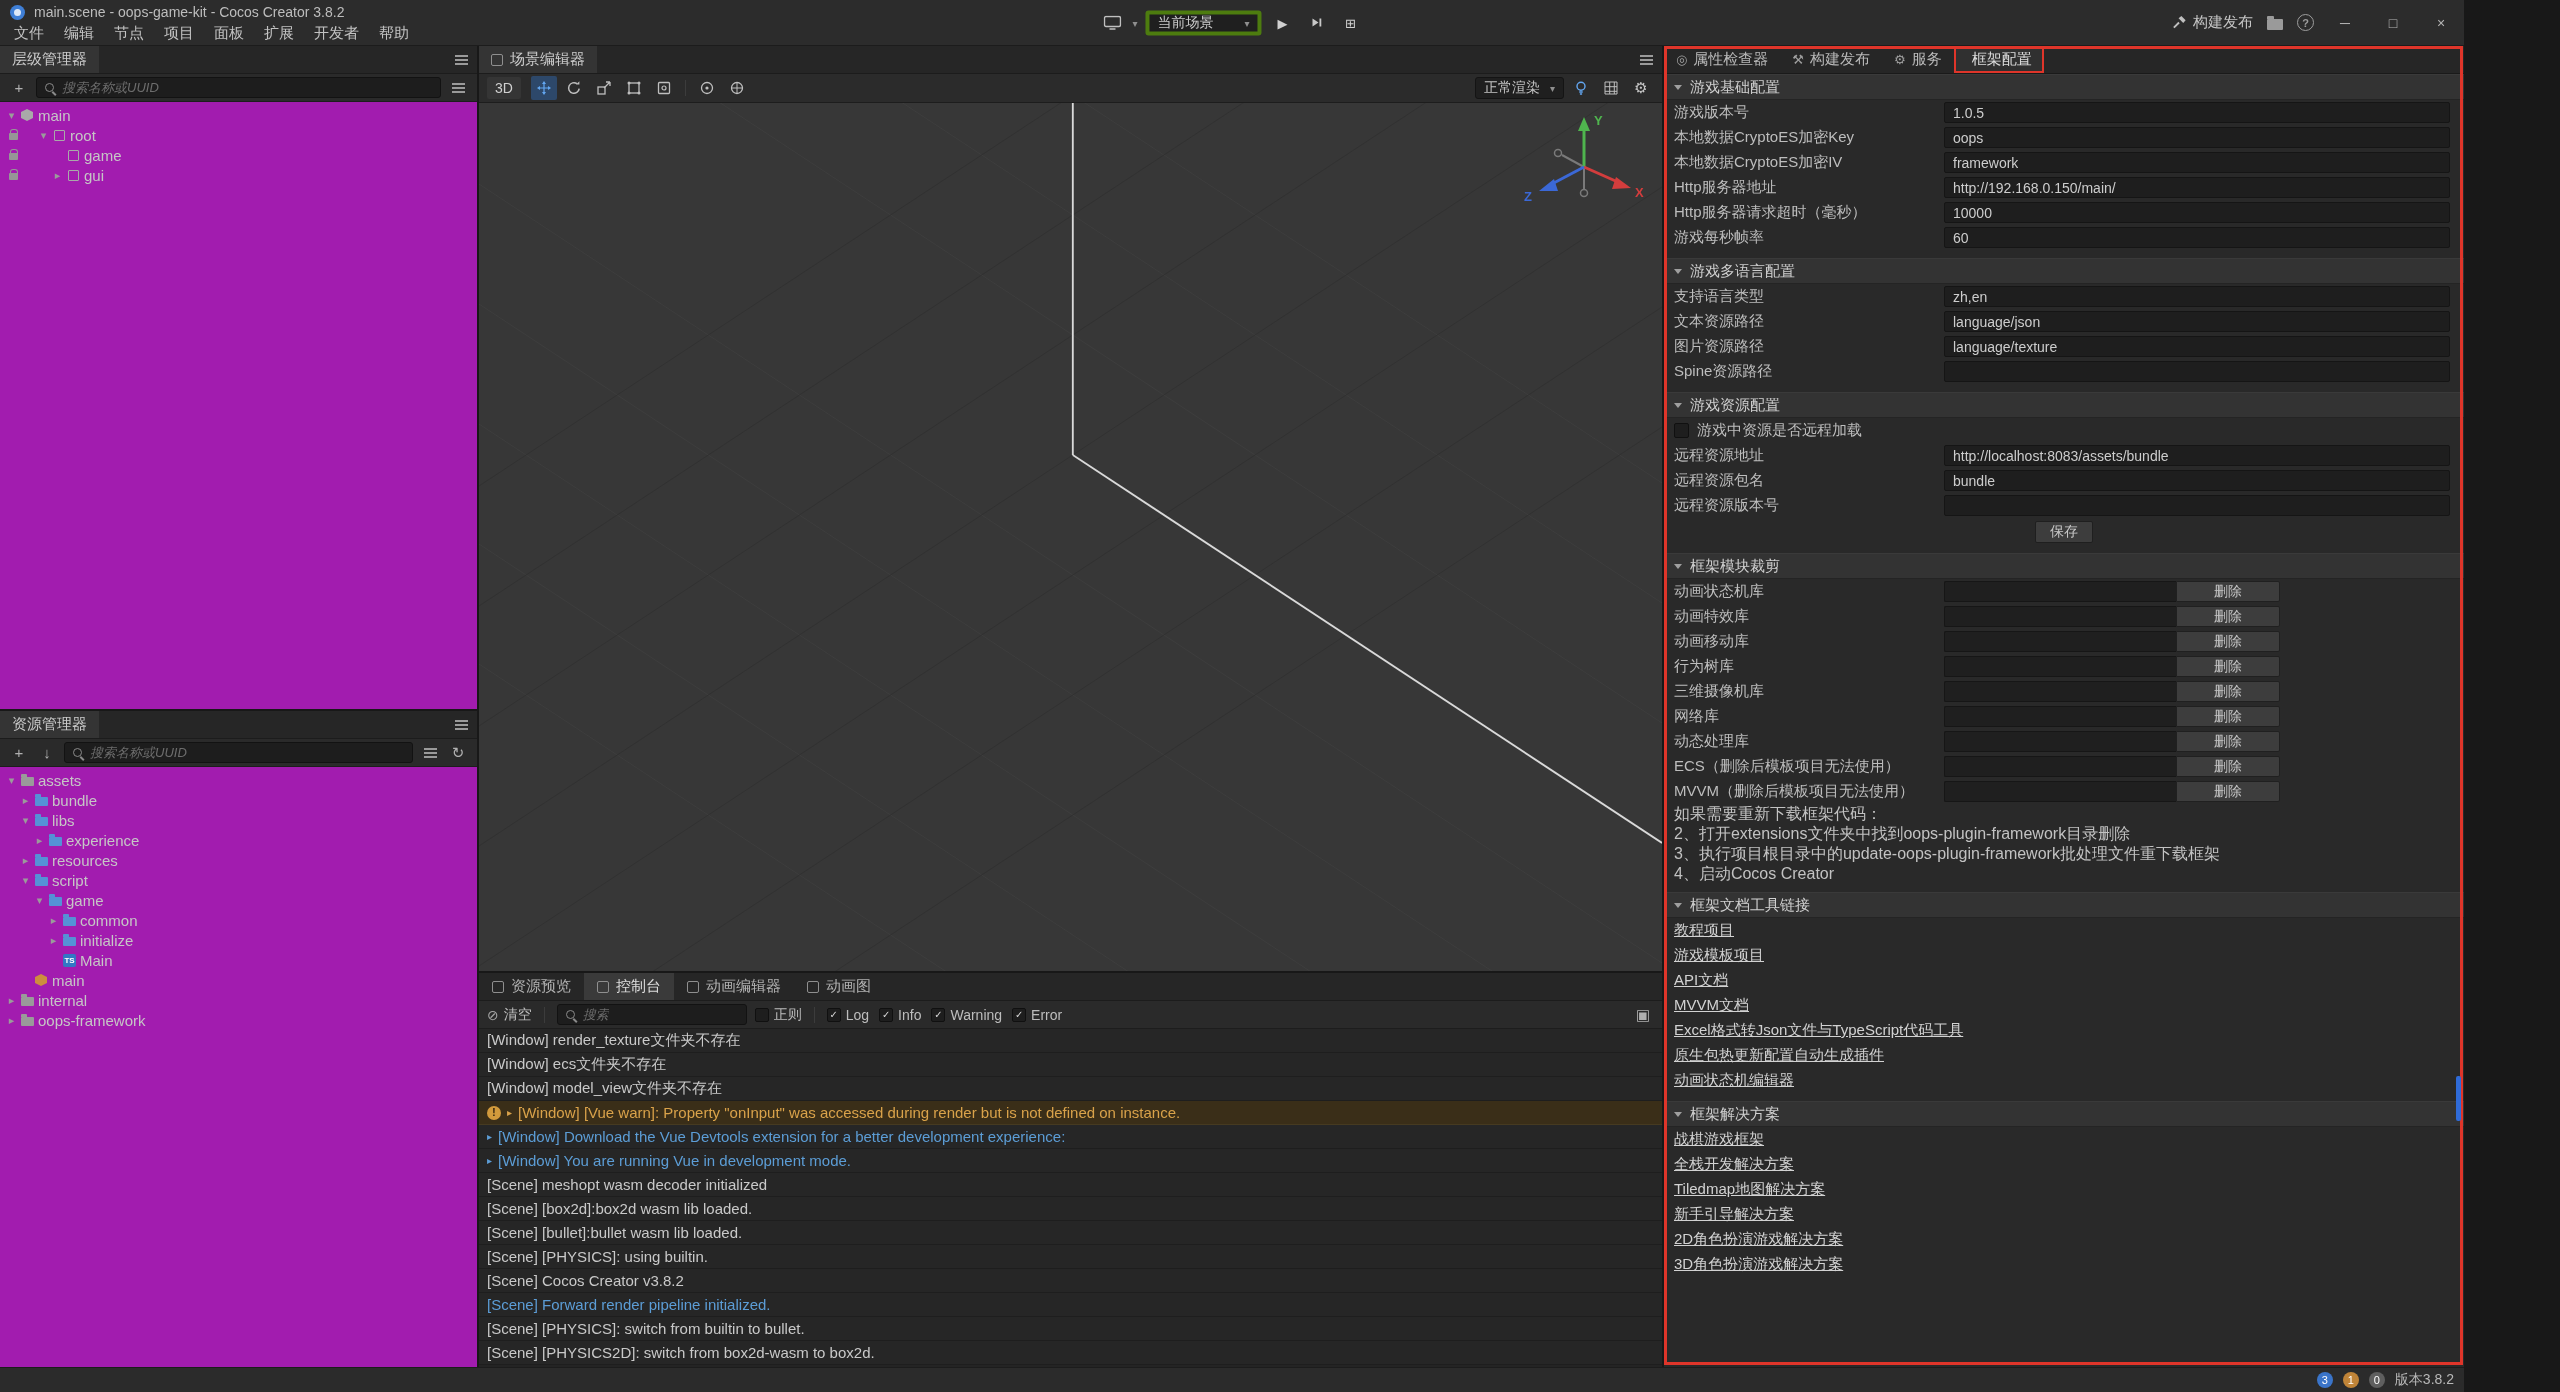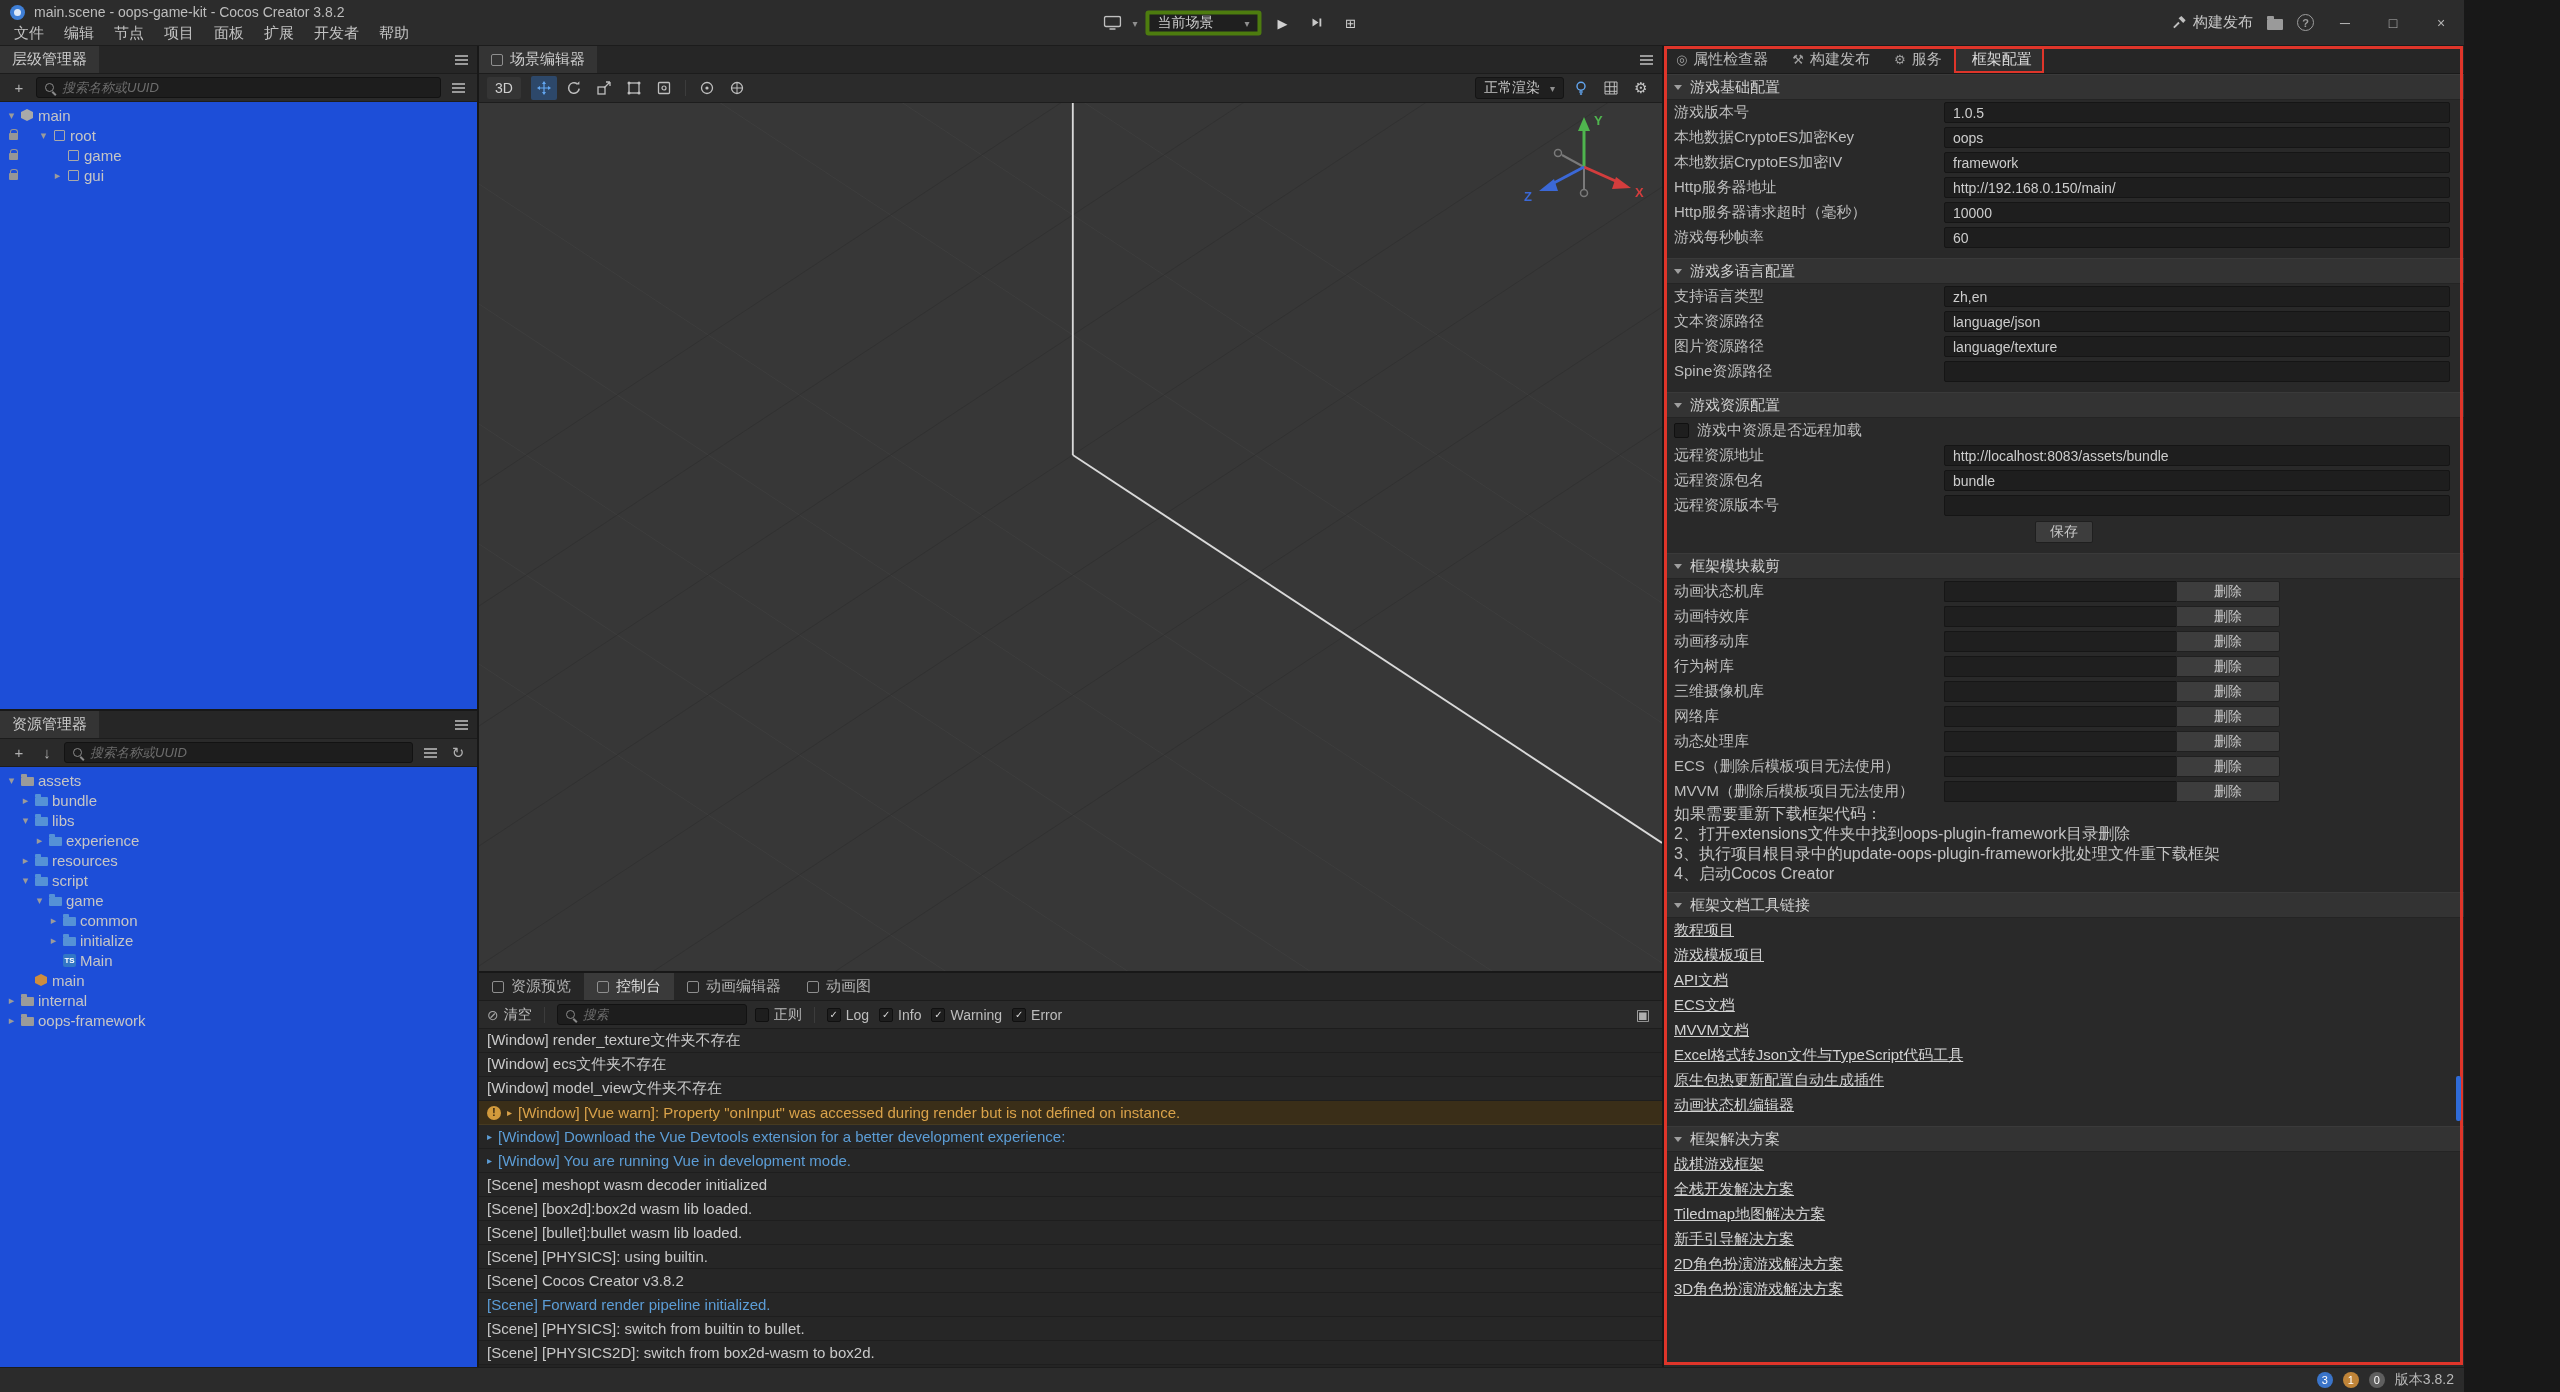--- a/index.html
+++ b/index.html
@@ -29,21 +29,21 @@
 .win-btn{width:34px;height:30px;display:flex;align-items:center;justify-content:center;color:#b5b5b5;font-size:14px}
 
 
 .main{flex:1;min-height:0;display:flex;gap:2px;background:#181818}
 .col-left{width:477px;flex:none;display:flex;flex-direction:column;gap:2px}
 .col-center{flex:1;min-width:0;display:flex;flex-direction:column;gap:2px}
 .col-right{width:800px;flex:none;position:relative;background:#7f1d1d;display:flex;flex-direction:column}
 .col-right::after{content:"";position:absolute;inset:0 1px 2px 0;border:3px solid #df352a;pointer-events:none;z-index:8}
 
 
-.panel{background:#1d4ed8;display:flex;flex-direction:column;min-height:0}
+.panel{background:#a21caf;display:flex;flex-direction:column;min-height:0}
 .panel-header{height:28px;flex:none;background:#262626;border-bottom:1px solid #1c1c1c;display:flex;align-items:stretch}
 .panel-tab{display:flex;align-items:center;gap:7px;padding:0 12px;background:#343434;color:#cccccc;font-size:15px}
 .tab-sq{width:12px;height:12px;border:1.2px solid #8f8f8f;border-radius:2px;flex:none}
 .hmenu{width:32px;display:flex;align-items:center;justify-content:center}
 .i-bars{width:13px;height:2px;background:#9a9a9a;box-shadow:0 -4px 0 #9a9a9a,0 4px 0 #9a9a9a}
 .panel-toolbar{height:28px;flex:none;background:#2a2a2a;border-bottom:1px solid #1d1d1d;display:flex;align-items:center;gap:6px;padding:0 8px}
 .tb-btn{width:22px;height:22px;display:flex;align-items:center;justify-content:center;color:#b0b0b0;font-size:15px;border-radius:2px}
 .searchbox{flex:1;height:21px;background:#1d1d1d;border:1px solid #121212;border-radius:3px;display:flex;align-items:center;gap:6px;padding:0 7px;min-width:0}
 .placeholder{font-size:13px;color:#6d6d6d;font-style:italic;white-space:nowrap;overflow:hidden}
 .i-mag{width:12px;height:12px;position:relative;flex:none}
@@ -914,23 +914,20 @@
               </div>
 
               <div class="link-row">
                 <span class="link">游戏模板项目</span>
               </div>
 
               <div class="link-row">
                 <span class="link">API文档</span>
               </div>
 
-              <div class="link-row">
-                <span class="link">ECS文档</span>
-              </div>
 
               <div class="link-row">
                 <span class="link">MVVM文档</span>
               </div>
 
               <div class="link-row">
                 <span class="link">Excel格式转Json文件与TypeScript代码工具</span>
               </div>
 
               <div class="link-row">

